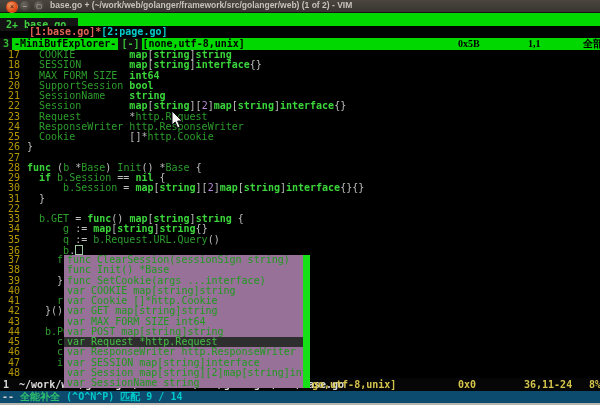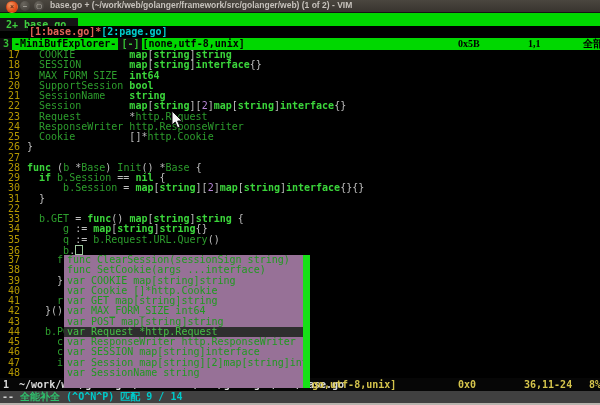--- a/index.html
+++ b/index.html
@@ -54,21 +54,21 @@
          color:var(--pmenu-text);padding-left:3px;width:236px;}
   .pitem.sel{background:var(--pmenu-sel-bg);color:var(--pmenu-sel-text);}
   .psbar{position:absolute;right:0;top:0;width:7px;height:133.25px;background:var(--sbar);}
   
   .statusline{position:absolute;left:0;top:378px;width:600px;height:13px;background:#060606;
               font-weight:bold;font-size:10px;line-height:13px;white-space:pre;overflow:hidden;}
   .st-left{position:absolute;left:3px;top:0;color:var(--status-white);}
   .st-path{margin-left:10px;}
   .st-y{color:var(--status-yellow);position:absolute;top:0;}
   
-  .cmdline{position:absolute;left:0;top:391px;width:600px;height:12px;background:#404040;
+  .cmdline{position:absolute;left:0;top:391px;width:600px;height:12px;background:#0c4a6e;
            font-weight:bold;font-size:10px;line-height:12px;white-space:pre;padding-left:2px;box-sizing:border-box;}
   .cm-d{color:#d0d0d0;} .cm-g{color:var(--cmd-green);} .cm-c{color:var(--cmd-cyan);}
   .edgestrip{position:absolute;left:0;top:403px;width:600px;height:2px;background:#b8b4ae;}
   .mousecursor{position:absolute;left:171px;top:111px;z-index:9;}
 </style>
 </head>
 <body>
 
 <div class="screen">
 
@@ -117,20 +117,21 @@
       <div class="line"><span class="gutter">43</span><span></span></div>
       <div class="line"><span class="gutter">44</span><span><span class="tk-id">   b.POS</span></span></div>
       <div class="line"><span class="gutter">45</span><span><span class="tk-id">     c</span></span></div>
       <div class="line"><span class="gutter">46</span><span><span class="tk-id">     c</span></span></div>
       <div class="line"><span class="gutter">47</span><span><span class="tk-id">     i</span></span></div>
       <div class="line"><span class="gutter">48</span><span></span></div>
     </div>
 
   <div class="popup" id="completion-popup">
     <div class="pitem">func ClearSession(sessionSign string)</div>
+      <div class="pitem">func Init() *Base</div>
       <div class="pitem">func SetCookie(args ...interface)</div>
       <div class="pitem">var COOKIE map[string]string</div>
       <div class="pitem">var Cookie []*http.Cookie</div>
       <div class="pitem">var GET map[string]string</div>
       <div class="pitem">var MAX_FORM_SIZE int64</div>
       <div class="pitem">var POST map[string]string</div>
       <div class="pitem sel">var Request *http.Request</div>
       <div class="pitem">var ResponseWriter http.ResponseWriter</div>
       <div class="pitem">var SESSION map[string]interface</div>
       <div class="pitem">var Session map[string][2]map[string]interface</div>

